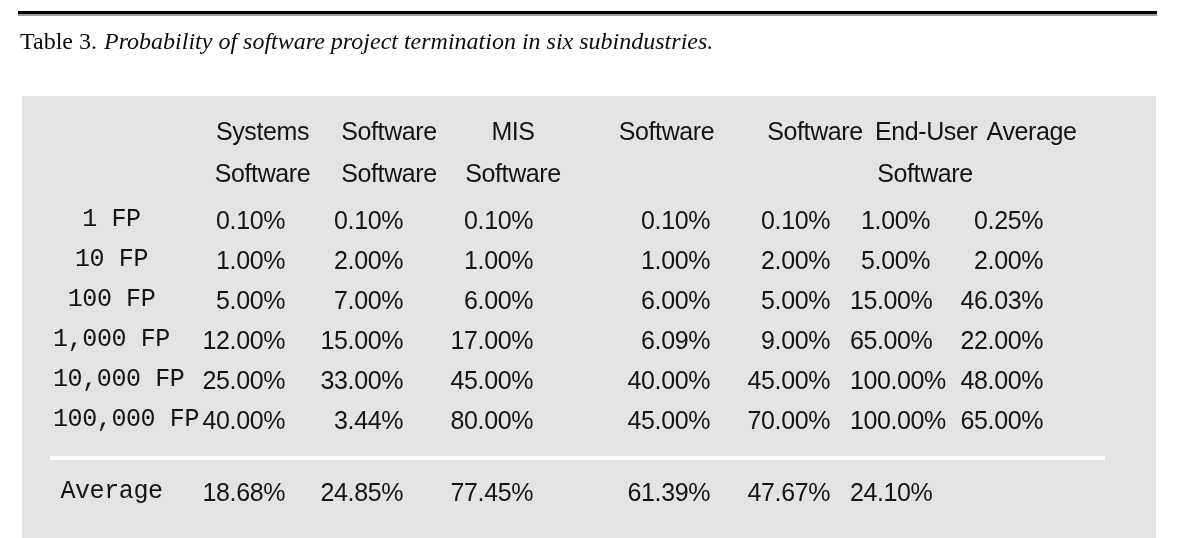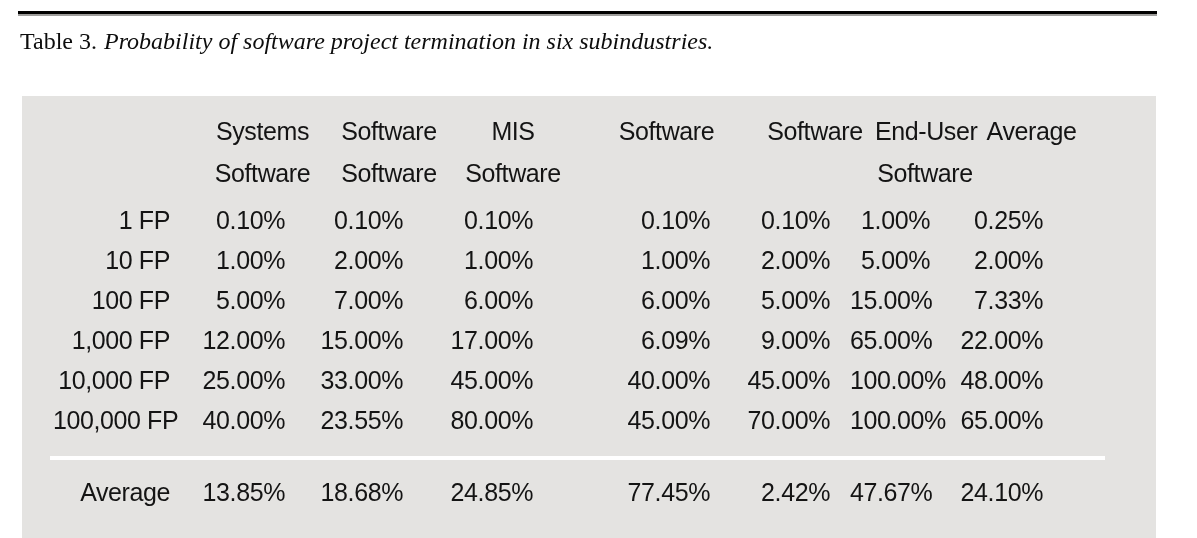--- a/index.html
+++ b/index.html
@@ -45,21 +45,21 @@
 
   .header-row .head {
     text-align: center;
     line-height: 42px;
     transform: translateX(25px);
   }
 
   .body-rows { margin-top: 6px; grid-auto-rows: 40px; }
   .footer-row { margin-top: 12px; grid-auto-rows: 40px; }
 
-  .label-cell { text-align: right; padding-left: 31px; line-height: 40px; }
+  .label-cell { text-align: center; padding-left: 31px; line-height: 40px; font-family: Liberation Mono, monospace; }
   .value-cell { text-align: right; padding-right: 20px; line-height: 40px; }
 
   .separator {
     width: 1055px; height: 4px;
     background: var(--separator-color, #ffffff);
     margin: 16px 0 0 28px;
   }
 </style>
 </head>
 <body>
@@ -124,21 +124,21 @@
       <div class="cell value-cell">5.00%</div>
       <div class="cell value-cell">2.00%</div>
 
       <div class="cell label-cell">100 FP</div>
       <div class="cell value-cell">5.00%</div>
       <div class="cell value-cell">7.00%</div>
       <div class="cell value-cell">6.00%</div>
       <div class="cell value-cell">6.00%</div>
       <div class="cell value-cell">5.00%</div>
       <div class="cell value-cell">15.00%</div>
-      <div class="cell value-cell">7.33%</div>
+      <div class="cell value-cell">46.03%</div>
 
       <div class="cell label-cell">1,000 FP</div>
       <div class="cell value-cell">12.00%</div>
       <div class="cell value-cell">15.00%</div>
       <div class="cell value-cell">17.00%</div>
       <div class="cell value-cell">6.09%</div>
       <div class="cell value-cell">9.00%</div>
       <div class="cell value-cell">65.00%</div>
       <div class="cell value-cell">22.00%</div>
 
@@ -146,35 +146,34 @@
       <div class="cell value-cell">25.00%</div>
       <div class="cell value-cell">33.00%</div>
       <div class="cell value-cell">45.00%</div>
       <div class="cell value-cell">40.00%</div>
       <div class="cell value-cell">45.00%</div>
       <div class="cell value-cell">100.00%</div>
       <div class="cell value-cell">48.00%</div>
 
       <div class="cell label-cell">100,000 FP</div>
       <div class="cell value-cell">40.00%</div>
-      <div class="cell value-cell">23.55%</div>
+      <div class="cell value-cell">3.44%</div>
       <div class="cell value-cell">80.00%</div>
       <div class="cell value-cell">45.00%</div>
       <div class="cell value-cell">70.00%</div>
       <div class="cell value-cell">100.00%</div>
       <div class="cell value-cell">65.00%</div>
     </div>
 
     <div class="separator"></div>
 
     <div class="grid footer-row">
       <div class="cell label-cell">Average</div>
-      <div class="cell value-cell">13.85%</div>
       <div class="cell value-cell">18.68%</div>
       <div class="cell value-cell">24.85%</div>
       <div class="cell value-cell">77.45%</div>
-      <div class="cell value-cell">2.42%</div>
+      <div class="cell value-cell">61.39%</div>
       <div class="cell value-cell">47.67%</div>
       <div class="cell value-cell">24.10%</div>
     </div>
 
   </div>
 </div>
 
 </body></html>

